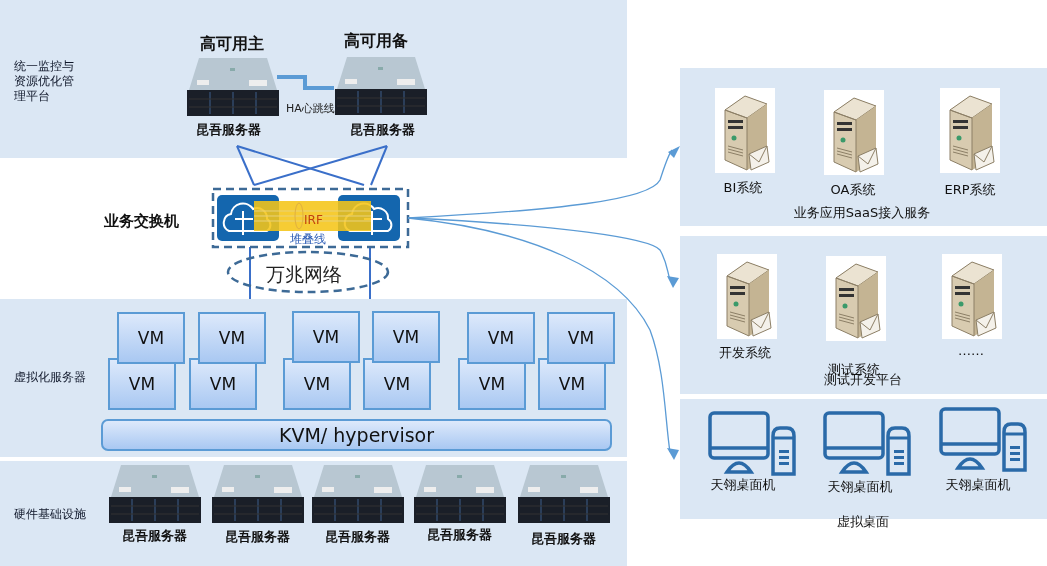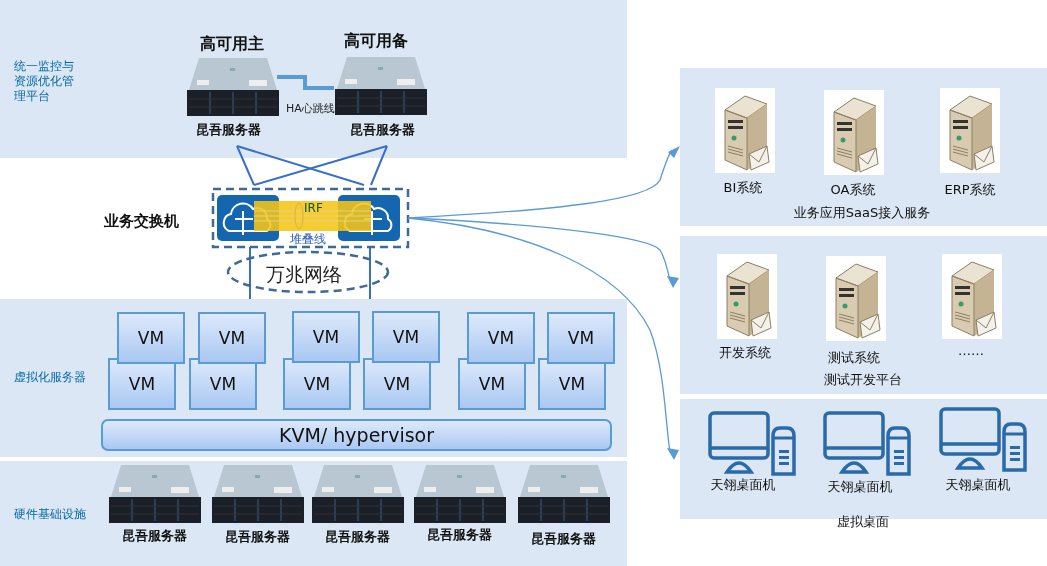--- a/index.html
+++ b/index.html
@@ -1,20 +1,20 @@
 <!DOCTYPE html>
 <html><head>
 <meta charset="utf-8">
 <style>
   * { box-sizing: border-box; margin: 0; padding: 0; }
   html, body { width: 1047px; height: 566px; background: #ffffff; overflow: hidden; }
   body { position: relative; font-family: "DejaVu Sans", "Liberation Sans", sans-serif; }
   .abs { position: absolute; }
   .band { position: absolute; background: #dbe7f4; }
-  .side-label { position: absolute; color: #0369a1; font-size: 12px; line-height: 15px; }
+  .side-label { position: absolute; color: #0f172a; font-size: 12px; line-height: 15px; }
   .bold-label { position: absolute; font-weight: bold; color: #111; font-size: 15px; white-space: nowrap; }
   .srv-caption { position: absolute; font-weight: bold; color: #111; font-size: 13px; white-space: nowrap; text-align: center; }
   .rack { position: absolute; width: 96px; height: 62px; }
   .vm { position: absolute; width: 68px; height: 52px; border: 2px solid #5b9bd5; border-radius: 0;
         background: linear-gradient(#dde9fb, #a9c8f2); color: #111; font-size: 17px;
         display: flex; align-items: center; justify-content: center; }
   .hyper { position: absolute; left: 101px; top: 419px; width: 511px; height: 32px; border: 2px solid #5b9bd5;
            border-radius: 7px; background: linear-gradient(#dde9fb, #a9c8f2); color: #111; font-size: 19px;
            display: flex; align-items: center; justify-content: center; }
   .panel { position: absolute; left: 680px; width: 367px; background: #dbe7f4; }
@@ -128,21 +128,21 @@
 
 <div class="abs" style="left:254px;top:201px;width:117px;height:30px;background:rgba(245,197,24,0.88);">
   <svg class="abs" style="left:0;top:0;" width="117" height="30">
     <g stroke="#e8d27a" stroke-width="1">
         <line x1="0" y1="10" x2="117" y2="10"></line>
         <line x1="0" y1="15" x2="117" y2="15"></line>
         <line x1="0" y1="20" x2="117" y2="20"></line>
       </g>
     <ellipse cx="45" cy="15" rx="4" ry="13" fill="none" stroke="#e0b040" stroke-width="1"></ellipse>
   </svg>
-  <div class="abs" style="left:50px;top:0;font-size:12px;color:#14532d;">IRF</div>
+  <div class="abs" style="left:50px;top:12px;font-size:12px;color:#c2410c;">IRF</div>
 </div>
 <div class="abs" style="left:290px;top:231px;font-size:12px;color:#2f5fb8;">堆叠线</div>
 <div class="abs" style="left:266px;top:262px;font-size:19px;color:#222;font-family:'DejaVu Serif', serif;">万兆网络</div>
 
 <div class="vm" style="left:108px;top:358px;">VM</div>
 <div class="vm" style="left:117px;top:312px;">VM</div>
 <div class="vm" style="left:189px;top:358px;">VM</div>
 <div class="vm" style="left:198px;top:312px;">VM</div>
 <div class="vm" style="left:283px;top:358px;">VM</div>
 <div class="vm" style="left:292px;top:311px;">VM</div>
@@ -374,20 +374,20 @@
         <rect x="72" y="52" width="10" height="3" fill="#2a6aa8"></rect>
       </svg></div>
   </div>
 
 <div class="app-name" style="left:693px;top:179px;">BI系统</div>
 <div class="app-name" style="left:803px;top:181px;">OA系统</div>
 <div class="app-name" style="left:920px;top:181px;">ERP系统</div>
 <div class="panel-caption" style="left:762px;top:204px;">业务应用SaaS接入服务</div>
 
 <div class="app-name" style="left:695px;top:344px;">开发系统</div>
-<div class="app-name" style="left:804px;top:349px;">测试系统</div>
+<div class="app-name" style="left:804px;top:361px;">测试系统</div>
 <div class="app-name" style="left:921px;top:343px;">……</div>
 <div class="panel-caption" style="left:763px;top:371px;">测试开发平台</div>
 
 <div class="app-name" style="left:693px;top:476px;">天翎桌面机</div>
 <div class="app-name" style="left:810px;top:478px;">天翎桌面机</div>
 <div class="app-name" style="left:928px;top:476px;">天翎桌面机</div>
 <div class="panel-caption" style="left:763px;top:497px;margin-top:16px;">虚拟桌面</div>
 
 </body></html>

